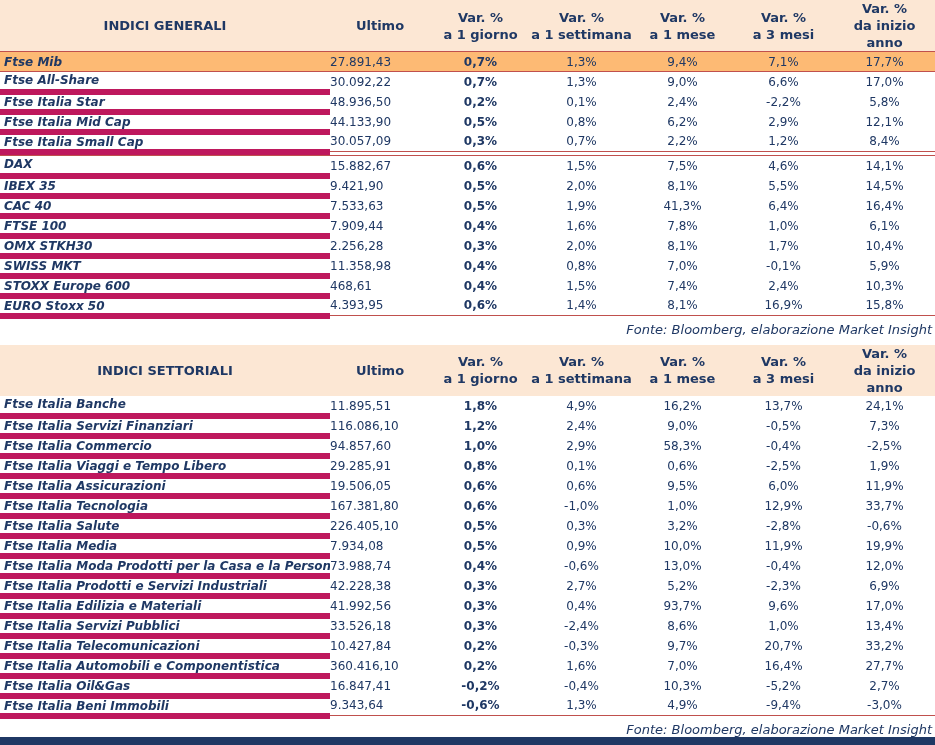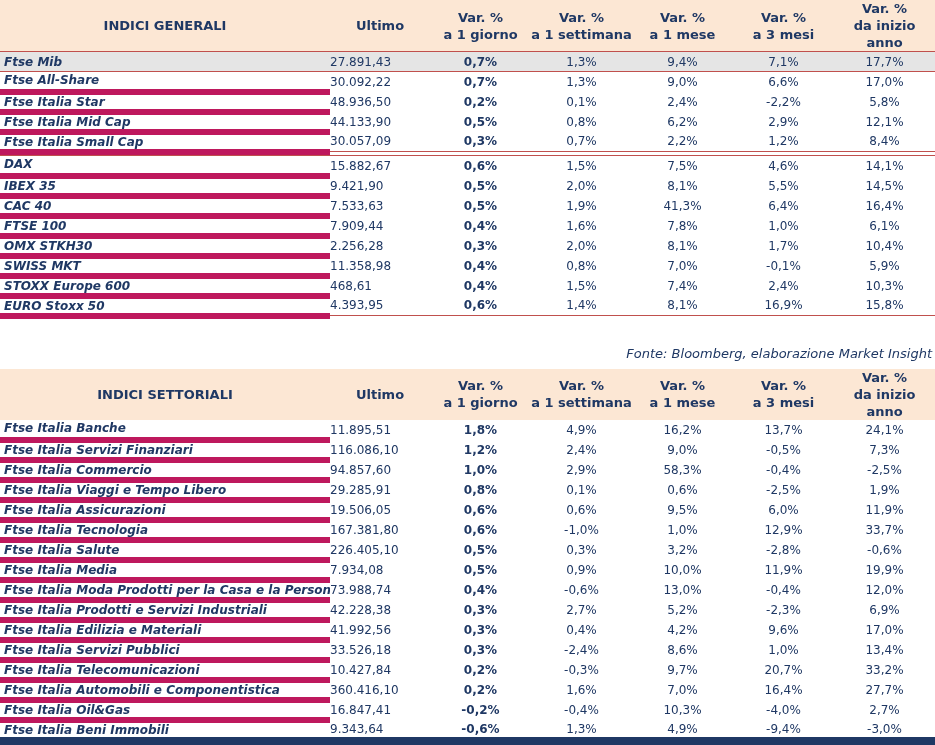--- a/index.html
+++ b/index.html
@@ -36,39 +36,38 @@
   td.name {
     font-weight:bold;
     font-style:italic;
     padding-left:4px;
     border-bottom:6px solid #be185d;
   }
   td.num { text-align:center; }
   td.ultimo { text-align:left; padding-right:34px; }
   td.d1 { font-weight:bold; }
 
-  tr.hl td { background:#e5e5e5; border-top:1px solid #c0504d; border-bottom:1px solid #c0504d; }
+  tr.hl td { background:#fdba74; border-top:1px solid #c0504d; border-bottom:1px solid #c0504d; }
 
   tr.sep td {
     height:4px;
     padding:0;
     border-top:1px solid #c0504d;
     border-bottom:1px solid #c0504d;
     background:#ffffff;
   }
 
   .fonte {
     width:935px;
     text-align:right;
     font-style:italic;
     font-size:13px;
     color:#1f3864;
     padding:3px 3px 2px 0;
     line-height:15px;
-    margin-top:24px;
   }
   .table2 { margin-top:6px; }
   .table2 thead th { height:42px; }
 
   .bottom-bar {
     position:absolute;
     left:0; bottom:0;
     width:935px; height:8px;
     background:#1f3864;
   }
@@ -368,21 +367,21 @@
           <td class="num w1">2,7%</td>
           <td class="num m1">5,2%</td>
           <td class="num m3">-2,3%</td>
           <td class="num ytd">6,9%</td>
         </tr>
         <tr>
           <td class="name">Ftse Italia Edilizia e Materiali</td>
           <td class="num ultimo">41.992,56</td>
           <td class="num d1">0,3%</td>
           <td class="num w1">0,4%</td>
-          <td class="num m1">4,2%</td>
+          <td class="num m1">93,7%</td>
           <td class="num m3">9,6%</td>
           <td class="num ytd">17,0%</td>
         </tr>
         <tr>
           <td class="name">Ftse Italia Servizi Pubblici</td>
           <td class="num ultimo">33.526,18</td>
           <td class="num d1">0,3%</td>
           <td class="num w1">-2,4%</td>
           <td class="num m1">8,6%</td>
           <td class="num m3">1,0%</td>
@@ -405,21 +404,21 @@
           <td class="num m1">7,0%</td>
           <td class="num m3">16,4%</td>
           <td class="num ytd">27,7%</td>
         </tr>
         <tr>
           <td class="name">Ftse Italia Oil&amp;Gas</td>
           <td class="num ultimo">16.847,41</td>
           <td class="num d1">-0,2%</td>
           <td class="num w1">-0,4%</td>
           <td class="num m1">10,3%</td>
-          <td class="num m3">-4,0%</td>
+          <td class="num m3">-5,2%</td>
           <td class="num ytd">2,7%</td>
         </tr>
         <tr>
           <td class="name">Ftse Italia Beni Immobili</td>
           <td class="num ultimo">9.343,64</td>
           <td class="num d1">-0,6%</td>
           <td class="num w1">1,3%</td>
           <td class="num m1">4,9%</td>
           <td class="num m3">-9,4%</td>
           <td class="num ytd">-3,0%</td>

